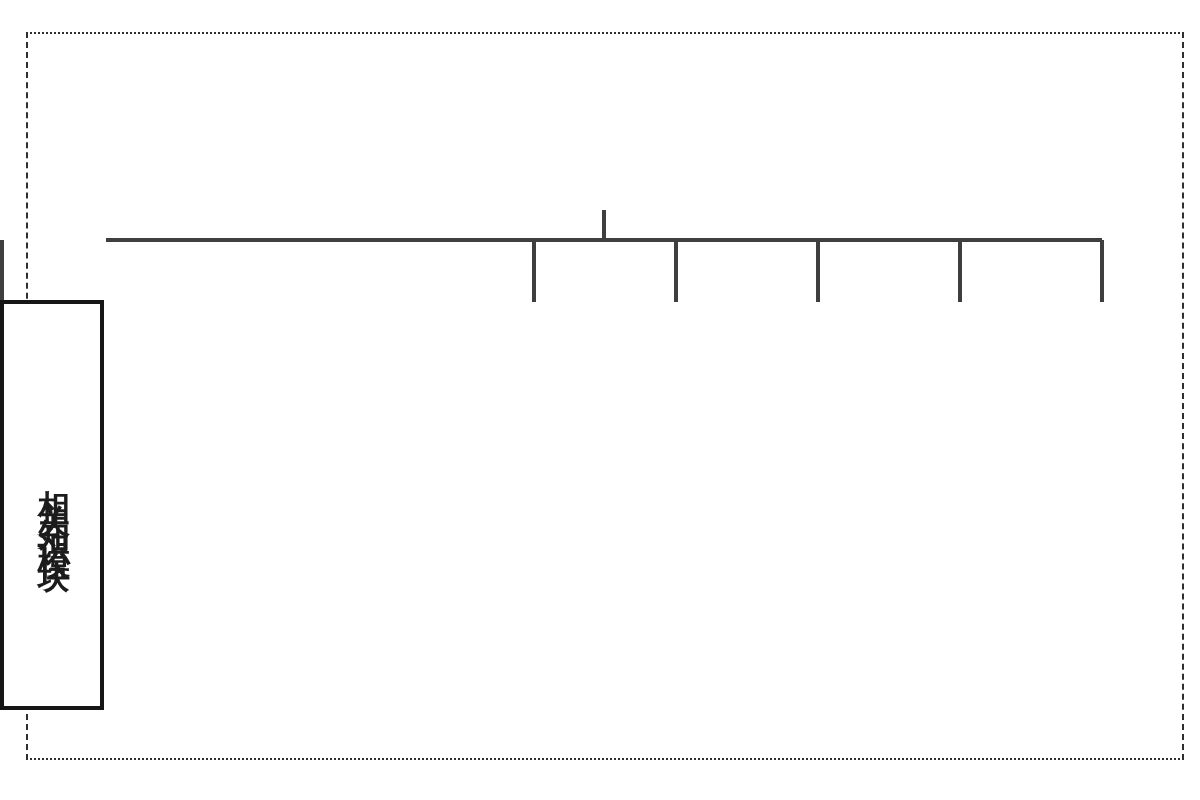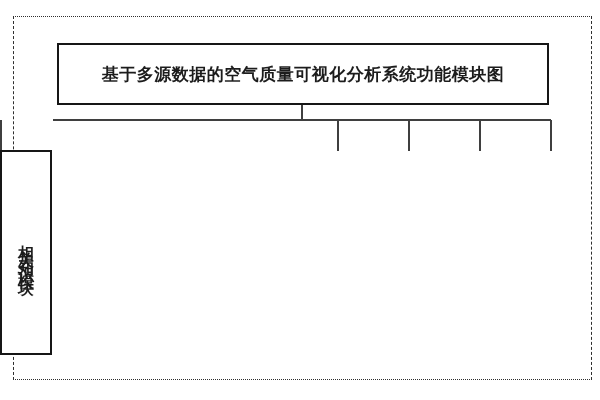--- a/index.html
+++ b/index.html
@@ -108,23 +108,20 @@
   .module-box:nth-of-type(7){ left: 453.5px; }
   .module-box:nth-of-type(8){ left: 524.5px; }
 </style>
 </head>
 <body>
 
 <div class="canvas">
 
   <div class="outer-frame"></div>
 
-  <div class="title-box">
-    <span class="title-text">基于多源数据的空气质量可视化分析系统功能模块图</span>
-  </div>
 
   <div class="stem"></div>
   <div class="bus"></div>
 
   <div class="drop"></div>
   <div class="drop"></div>
   <div class="drop"></div>
   <div class="drop"></div>
   <div class="drop"></div>
   <div class="drop"></div>

